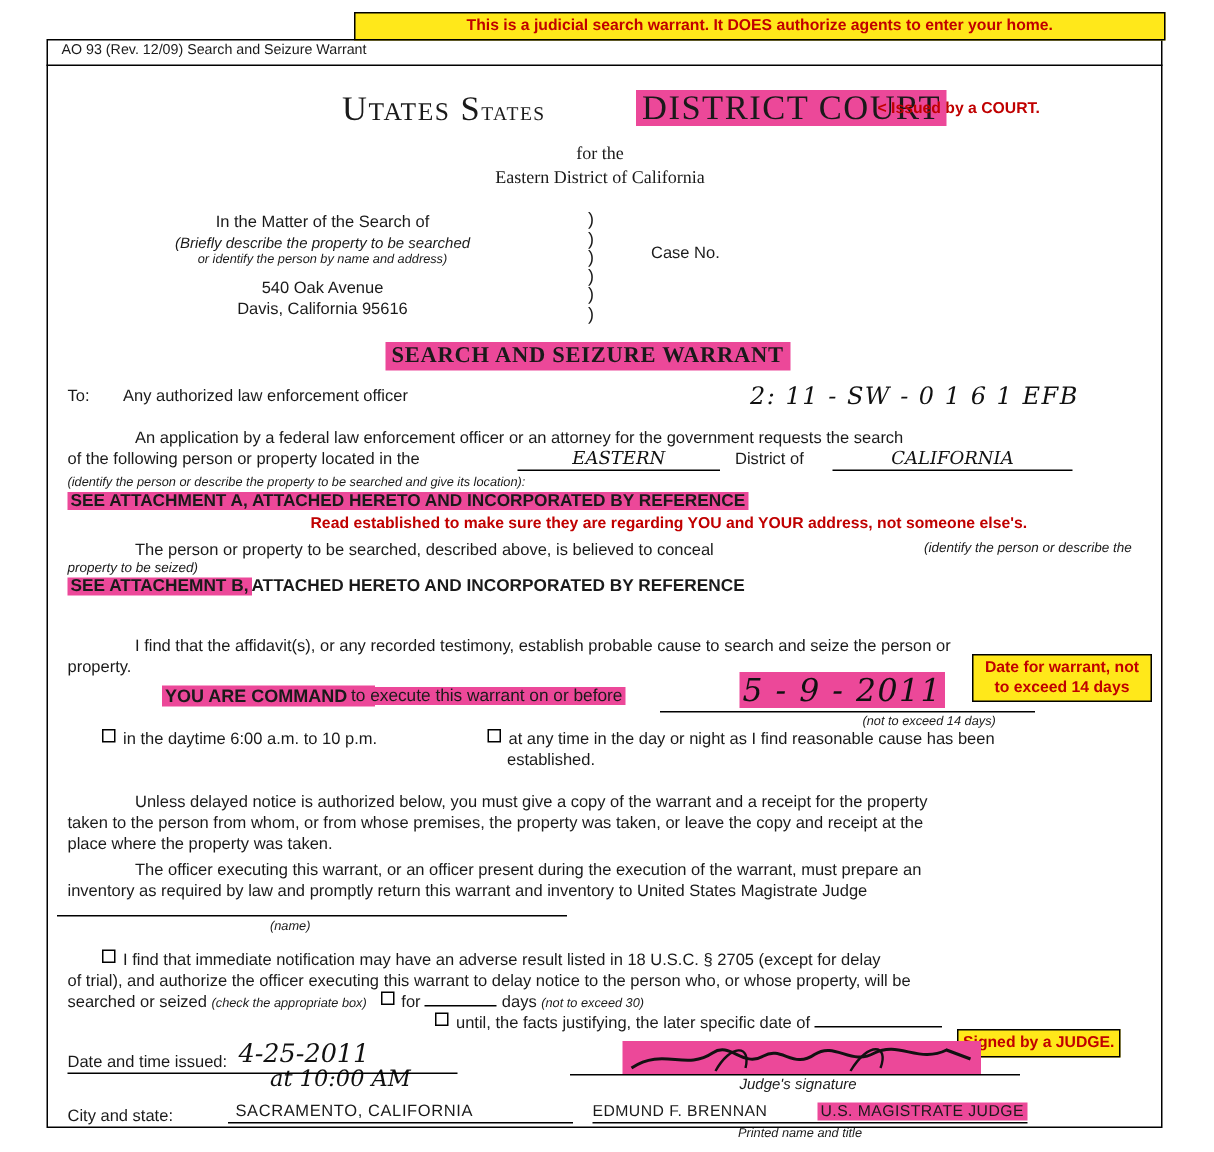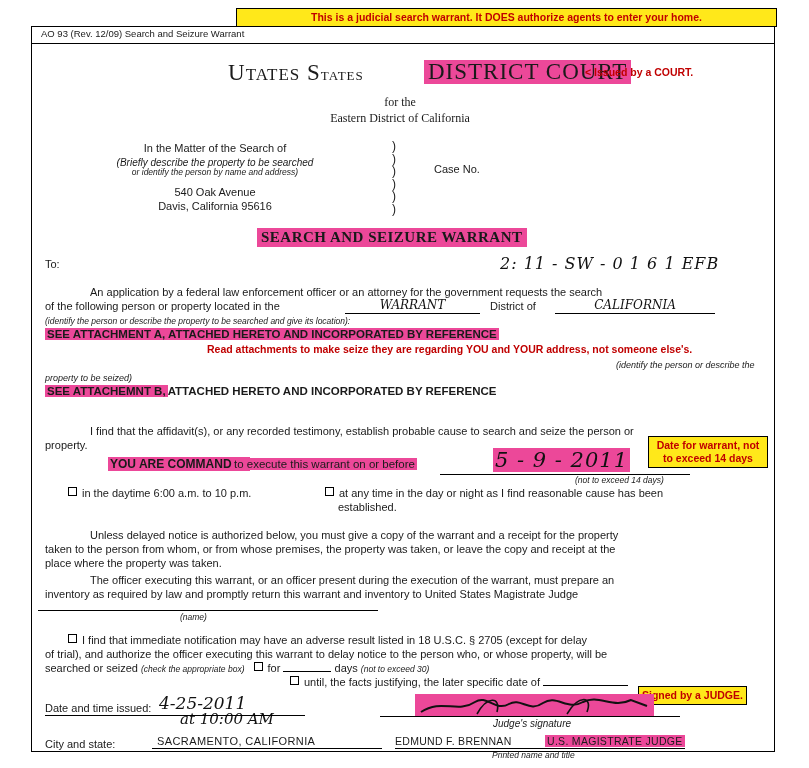--- a/index.html
+++ b/index.html
@@ -104,38 +104,40 @@
       <div>)</div>
       <div>)</div>
       <div>)</div>
   </div>
 
   <div class="abs" style="left:434px; top:163px; font-size:11px;">Case No.</div>
 
   <div class="abs hl ser" style="left:257px; top:228px; font-size:15px; font-weight:bold; letter-spacing:0.5px; padding:1px 4px;">SEARCH AND SEIZURE WARRANT</div>
 
   <div class="abs formtext" style="left:45px; top:257px;">To:</div>
+  <div class="abs formtext" style="left:82px; top:257px;">Any authorized law enforcement officer</div>
 
   <div class="abs hand" style="left:500px; top:254px; font-size:16px; letter-spacing:1px;">2: 11 - SW - 0 1 6 1 EFB</div>
 
   <div class="abs formtext" style="left:90px; top:285px;">An application by a federal law enforcement officer or an attorney for the government requests the search</div>
   <div class="abs formtext" style="left:45px; top:299px;">of the following person or property located in the</div>
   <div class="abs" style="left:345px; top:313px; width:135px; height:1px; background:#000;"></div>
-  <div class="abs center hand" style="left:345px; top:298px; width:135px; font-size:12px;">WARRANT</div>
+  <div class="abs center hand" style="left:345px; top:298px; width:135px; font-size:12px;">EASTERN</div>
   <div class="abs formtext" style="left:490px; top:299px;">District of</div>
   <div class="abs" style="left:555px; top:313px; width:160px; height:1px; background:#000;"></div>
   <div class="abs center hand" style="left:555px; top:298px; width:160px; font-size:12px;">CALIFORNIA</div>
   <div class="abs italic" style="left:45px; top:316px; font-size:8.5px;">(identify the person or describe the property to be searched and give its location):</div>
 
   <div class="abs" style="left:45px; top:328px; font-size:11.5px; font-weight:bold;">
     <span class="hl">SEE ATTACHMENT A, ATTACHED HERETO AND INCORPORATED BY REFERENCE</span>
   </div>
 
-  <div class="abs annot-plain" style="left:207px; top:343px;">Read attachments to make seize they are regarding YOU and YOUR address, not someone else's.</div>
-
+  <div class="abs annot-plain" style="left:207px; top:343px;">Read established to make sure they are regarding YOU and YOUR address, not someone else's.</div>
+
+  <div class="abs formtext" style="left:90px; top:360px;">The person or property to be searched, described above, is believed to conceal</div>
   <div class="abs italic" style="left:616px; top:360px; font-size:9px;">(identify the person or describe the</div>
   <div class="abs italic" style="left:45px; top:373px; font-size:9px;">property to be seized)</div>
 
   <div class="abs" style="left:45px; top:385px; font-size:11.5px; font-weight:bold;">
     <span class="hl">SEE ATTACHEMNT B,</span><span style="font-weight:bold;">ATTACHED HERETO AND INCORPORATED BY REFERENCE</span>
   </div>
 
   <div class="abs formtext" style="left:90px; top:424px;">I find that the affidavit(s), or any recorded testimony, establish probable cause to search and seize the person or</div>
   <div class="abs formtext" style="left:45px; top:438px;">property.</div>
 

